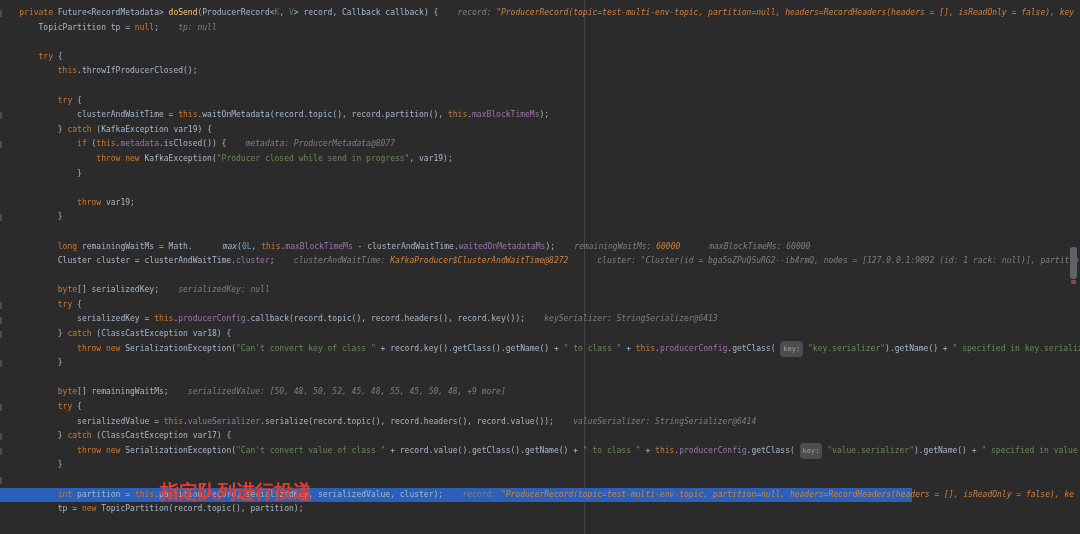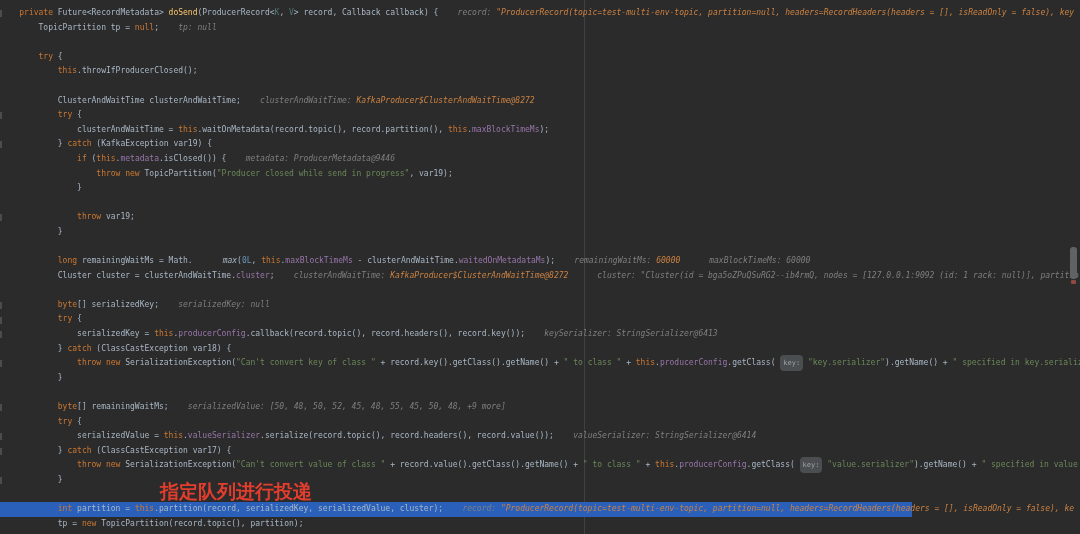--- a/index.html
+++ b/index.html
@@ -32,26 +32,25 @@
 
 <div class="editor">
   <div class="guide-line"></div>
   <div class="code-area">
       <div class="line"><span class="seg-kw">    private </span><span class="seg-def">Future&lt;RecordMetadata&gt; </span><span class="seg-fn">doSend</span><span class="seg-def">(ProducerRecord&lt;</span><span class="seg-tp">K</span><span class="seg-def">, </span><span class="seg-tp">V</span><span class="seg-def">&gt; record, Callback callback) {</span><span class="seg-hint">    record: </span><span class="seg-hintv">"ProducerRecord(topic=test-multi-env-topic, partition=null, headers=RecordHeaders(headers = [], isReadOnly = false), key</span></div>
       <div class="line"><span class="seg-def">        TopicPartition tp = </span><span class="seg-kw">null</span><span class="seg-def">;</span><span class="seg-hint">    tp: null</span></div>
       <div class="line"></div>
       <div class="line"><span class="seg-kw">        try</span><span class="seg-def"> {</span></div>
       <div class="line"><span class="seg-def">            </span><span class="seg-kw">this</span><span class="seg-def">.throwIfProducerClosed();</span></div>
       <div class="line"></div>
-      <div class="line"><span class="seg-def">            ClusterAndWaitTime clusterAndWaitTime;</span><span class="seg-hint">    clusterAndWaitTime: </span><span class="seg-hintv">KafkaProducer$ClusterAndWaitTime@8272</span></div>
       <div class="line"><span class="seg-kw">            try</span><span class="seg-def"> {</span></div>
       <div class="line"><span class="seg-def">                clusterAndWaitTime = </span><span class="seg-kw">this</span><span class="seg-def">.waitOnMetadata(record.topic(), record.partition(), </span><span class="seg-kw">this</span><span class="seg-def">.</span><span class="seg-field">maxBlockTimeMs</span><span class="seg-def">);</span></div>
       <div class="line"><span class="seg-def">            } </span><span class="seg-kw">catch</span><span class="seg-def"> (KafkaException var19) {</span></div>
-      <div class="line"><span class="seg-def">                </span><span class="seg-kw">if</span><span class="seg-def"> (</span><span class="seg-kw">this</span><span class="seg-def">.</span><span class="seg-field">metadata</span><span class="seg-def">.isClosed()) {</span><span class="seg-hint">    metadata: ProducerMetadata@9446</span></div>
-      <div class="line"><span class="seg-def">                    </span><span class="seg-kw">throw new </span><span class="seg-def">TopicPartition(</span><span class="seg-str">"Producer closed while send in progress"</span><span class="seg-def">, var19);</span></div>
+      <div class="line"><span class="seg-def">                </span><span class="seg-kw">if</span><span class="seg-def"> (</span><span class="seg-kw">this</span><span class="seg-def">.</span><span class="seg-field">metadata</span><span class="seg-def">.isClosed()) {</span><span class="seg-hint">    metadata: ProducerMetadata@8077</span></div>
+      <div class="line"><span class="seg-def">                    </span><span class="seg-kw">throw new </span><span class="seg-def">KafkaException(</span><span class="seg-str">"Producer closed while send in progress"</span><span class="seg-def">, var19);</span></div>
       <div class="line"><span class="seg-def">                }</span></div>
       <div class="line"></div>
       <div class="line"><span class="seg-def">                </span><span class="seg-kw">throw</span><span class="seg-def"> var19;</span></div>
       <div class="line"><span class="seg-def">            }</span></div>
       <div class="line"></div>
       <div class="line"><span class="seg-kw">            long</span><span class="seg-def"> remainingWaitMs = Math.</span><span class="seg-defi">max</span><span class="seg-def">(</span><span class="seg-num">0L</span><span class="seg-def">, </span><span class="seg-kw">this</span><span class="seg-def">.</span><span class="seg-field">maxBlockTimeMs</span><span class="seg-def"> - clusterAndWaitTime.</span><span class="seg-field">waitedOnMetadataMs</span><span class="seg-def">);</span><span class="seg-hint">    remainingWaitMs: </span><span class="seg-hintv">60000</span><span class="seg-hint">      maxBlockTimeMs: 60000</span></div>
       <div class="line"><span class="seg-def">            Cluster cluster = clusterAndWaitTime.</span><span class="seg-field">cluster</span><span class="seg-def">;</span><span class="seg-hint">    clusterAndWaitTime: </span><span class="seg-hintv">KafkaProducer$ClusterAndWaitTime@8272</span><span class="seg-hint">      cluster: "Cluster(id = bga5oZPuQSuRG2--ib4rmQ, nodes = [127.0.0.1:9092 (id: 1 rack: null)], partitio</span></div>
       <div class="line"></div>
       <div class="line"><span class="seg-kw">            byte</span><span class="seg-def">[] serializedKey;</span><span class="seg-hint">    serializedKey: null</span></div>
       <div class="line"><span class="seg-kw">            try</span><span class="seg-def"> {</span></div>

